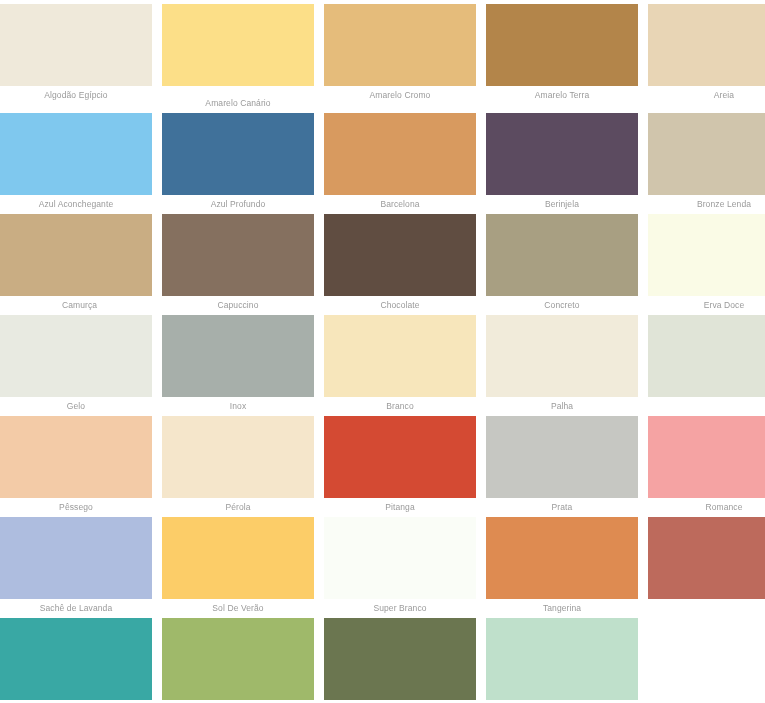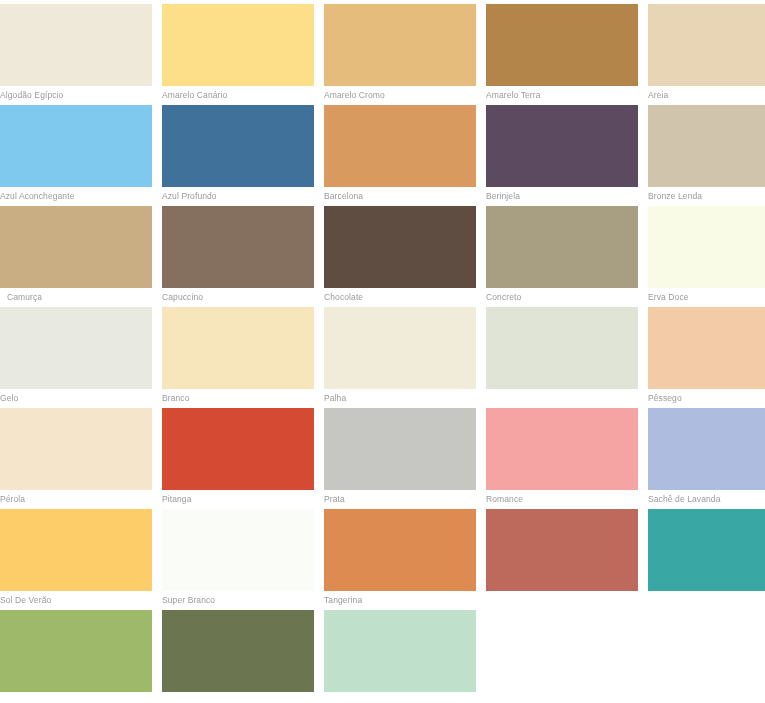--- a/index.html
+++ b/index.html
@@ -30,39 +30,39 @@
   .swatch-chip {
     width: 152px;
     height: 82px;
     display: block;
   }
   .swatch-label {
     display: block;
     width: 152px;
     height: 19px;
     line-height: 19px;
-    text-align: left;
+    text-align: center;
     font-size: 8.5px;
     color: #9a9a9a;
     letter-spacing: 0.1px;
     white-space: nowrap;
     overflow: hidden;
   }
 </style>
 </head>
 <body style="background: rgb(255, 255, 255);">
 
 <div id="palette-grid">
     <div class="swatch-cell">
       <div class="swatch-chip" style="background-color: rgb(239, 233, 218);"></div>
       <span class="swatch-label" style="color: rgb(154, 154, 154);">Algodão Egípcio</span>
     </div>
     <div class="swatch-cell">
       <div class="swatch-chip" style="background-color: rgb(252, 223, 136);"></div>
-      <span class="swatch-label" style="color: rgb(154, 154, 154);">Amarelo Canário</span>
+      <span class="swatch-label" style="color: rgb(154, 154, 154); margin-top: 8px;">Amarelo Canário</span>
     </div>
     <div class="swatch-cell">
       <div class="swatch-chip" style="background-color: rgb(229, 188, 123);"></div>
       <span class="swatch-label" style="color: rgb(154, 154, 154);">Amarelo Cromo</span>
     </div>
     <div class="swatch-cell">
       <div class="swatch-chip" style="background-color: rgb(179, 133, 74);"></div>
       <span class="swatch-label" style="color: rgb(154, 154, 154);">Amarelo Terra</span>
     </div>
     <div class="swatch-cell">
@@ -105,20 +105,24 @@
       <div class="swatch-chip" style="background-color: rgb(168, 159, 130);"></div>
       <span class="swatch-label" style="color: rgb(154, 154, 154);">Concreto</span>
     </div>
     <div class="swatch-cell">
       <div class="swatch-chip" style="background-color: rgb(250, 251, 230);"></div>
       <span class="swatch-label" style="color: rgb(154, 154, 154);">Erva Doce</span>
     </div>
     <div class="swatch-cell">
       <div class="swatch-chip" style="background-color: rgb(232, 234, 225);"></div>
       <span class="swatch-label" style="color: rgb(154, 154, 154);">Gelo</span>
+    </div>
+    <div class="swatch-cell">
+      <div class="swatch-chip" style="background-color: rgb(167, 175, 170);"></div>
+      <span class="swatch-label" style="color: rgb(154, 154, 154);">Inox</span>
     </div>
     <div class="swatch-cell">
       <div class="swatch-chip" style="background-color: rgb(247, 230, 187);"></div>
       <span class="swatch-label" style="color: rgb(154, 154, 154);">Branco</span>
     </div>
     <div class="swatch-cell">
       <div class="swatch-chip" style="background-color: rgb(241, 235, 218);"></div>
       <span class="swatch-label" style="color: rgb(154, 154, 154);">Palha</span>
     </div>
     <div class="swatch-cell">

